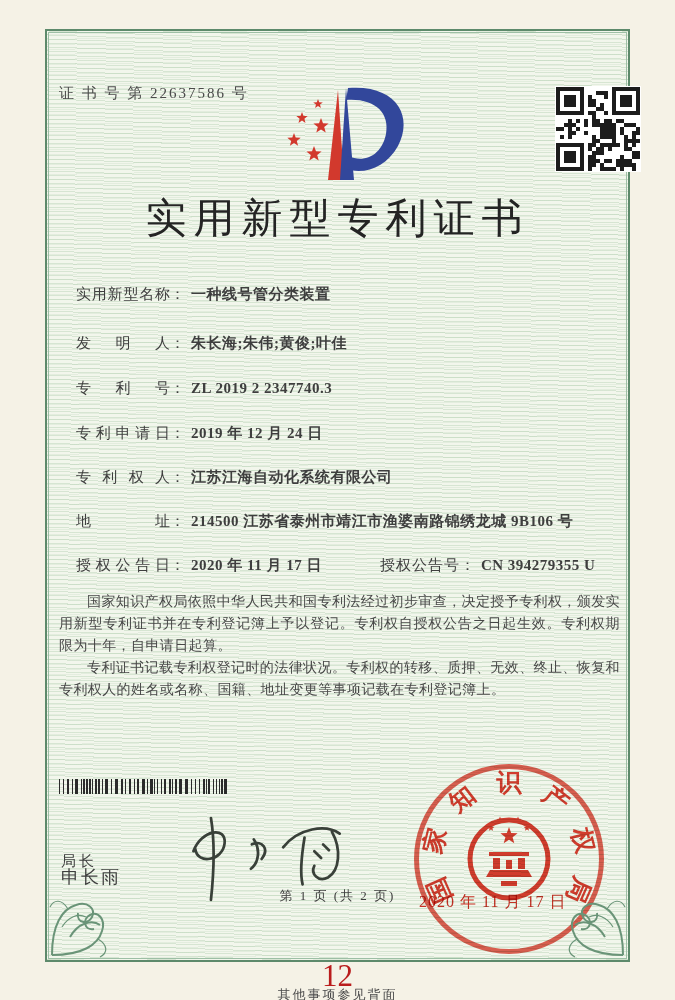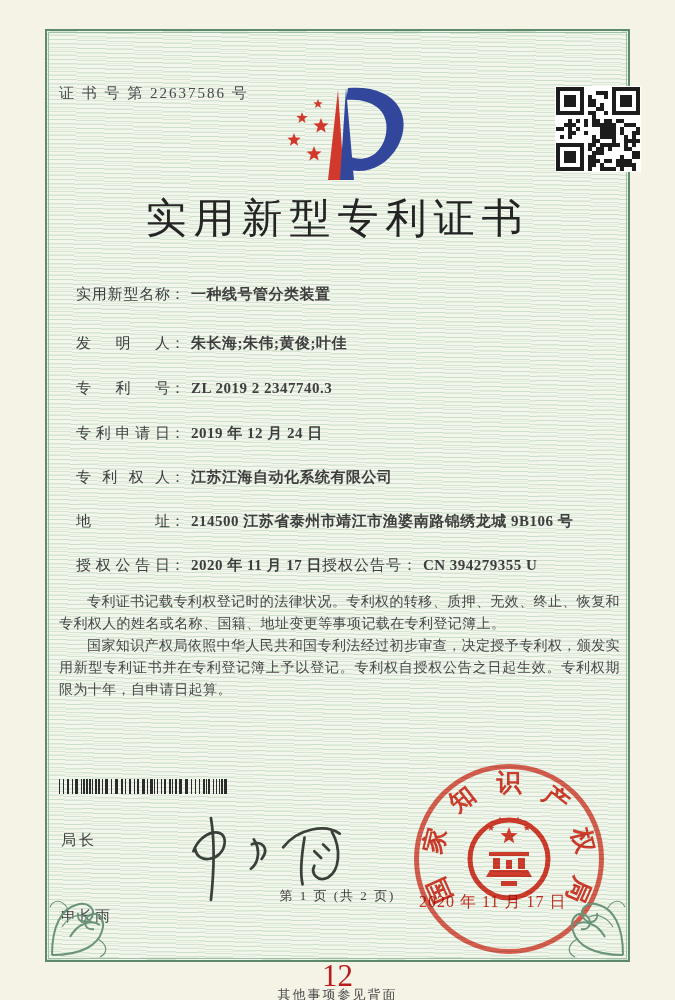--- a/index.html
+++ b/index.html
@@ -24,30 +24,30 @@
   .qr{left:508px;top:55px;width:84px;height:84px;background:#fff;padding:1px;}
   .title{
     left:0;right:0;top:160px;text-align:center;
     font-size:41px;font-weight:400;letter-spacing:7px;color:#242424;
   }
   .fields{left:12px;top:254px;right:10px;font-size:15px;color:#3e3e3e;}
   .frow{position:absolute;left:17px;right:0;display:flex;align-items:baseline;white-space:nowrap;}
   .flabel{display:inline-block;width:94px;text-align:justify;text-align-last:justify;}
   .fcolon{display:inline-block;margin-right:6px;}
   .fvalue{letter-spacing:.5px;font-weight:bold;}
-  .pair2{display:flex;align-items:baseline;}
+  .pair2{margin-left:58px;display:flex;align-items:baseline;}
   .pair2 .flabel{width:auto;letter-spacing:1px;}
   .paras{
     left:12px;top:560px;width:561px;
     font-size:14px;line-height:22px;color:#474747;letter-spacing:.4px;text-align:justify;
   }
   .paras p{margin:0;text-indent:2em;}
   .barcode{left:12px;top:748px;width:172px;height:15px;}
-  .signer-title{left:14px;top:800px;font-size:15px;letter-spacing:3px;color:#3e3e3e;text-align:right;}
-  .signer-name{left:14px;top:876px;font-size:15px;letter-spacing:2px;color:#3e3e3e;}
+  .signer-title{left:14px;top:821px;font-size:15px;letter-spacing:3px;color:#3e3e3e;text-align:right;}
+  .signer-name{left:14px;top:834px;font-size:18px;letter-spacing:2px;color:#3e3e3e;}
   .signature{left:123px;top:780px;width:195px;height:95px;}
   .seal{
     left:367px;top:733px;width:190px;height:190px;border-radius:50%;
     border:5px solid rgba(221,62,48,.82);box-sizing:border-box;
     mix-blend-mode:multiply;
   }
   .seal svg{position:absolute;left:-5px;top:-5px;}
   .seal-date{
     left:372px;top:861px;font-size:16px;color:#cf3226;letter-spacing:1px;
     mix-blend-mode:multiply;white-space:nowrap;
@@ -255,22 +255,22 @@
         <span class="fvalue">2020 年 11 月 17 日</span>
       <span class="pair2">
         <span class="flabel">授权公告号</span>
           <span class="fcolon">：</span>
           <span class="fvalue">CN 394279355 U</span>
       </span>
     </div>
   </div>
 
   <div class="abs paras">
+    <p>国家知识产权局依照中华人民共和国专利法经过初步审查，决定授予专利权，颁发实用新型专利证书并在专利登记簿上予以登记。专利权自授权公告之日起生效。专利权期限为十年，自申请日起算。</p>
     <p>专利证书记载专利权登记时的法律状况。专利权的转移、质押、无效、终止、恢复和专利权人的姓名或名称、国籍、地址变更等事项记载在专利登记簿上。</p>
-    <p>国家知识产权局依照中华人民共和国专利法经过初步审查，决定授予专利权，颁发实用新型专利证书并在专利登记簿上予以登记。专利权自授权公告之日起生效。专利权期限为十年，自申请日起算。</p>
   </div>
 
   <svg class="abs barcode" id="barcode" viewBox="0 0 172 15" preserveAspectRatio="none">
       <rect x="0" y="0" width="1" height="15" fill="#2b2b2b"></rect>
       <rect x="4" y="0" width="1" height="15" fill="#2b2b2b"></rect>
       <rect x="8" y="0" width="2" height="15" fill="#2b2b2b"></rect>
       <rect x="13" y="0" width="1" height="15" fill="#2b2b2b"></rect>
       <rect x="16" y="0" width="3" height="15" fill="#2b2b2b"></rect>
       <rect x="22" y="0" width="1" height="15" fill="#2b2b2b"></rect>
       <rect x="24" y="0" width="2" height="15" fill="#2b2b2b"></rect>

